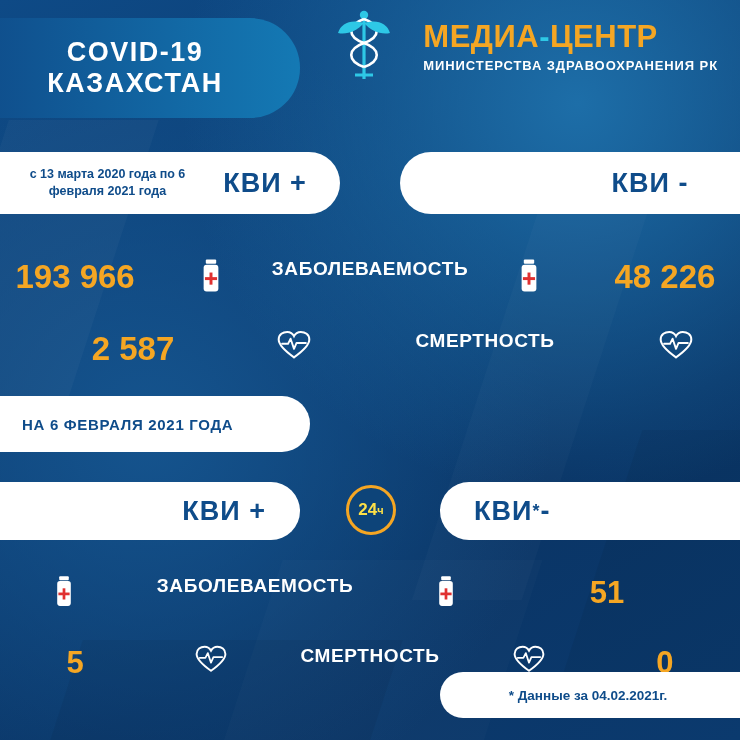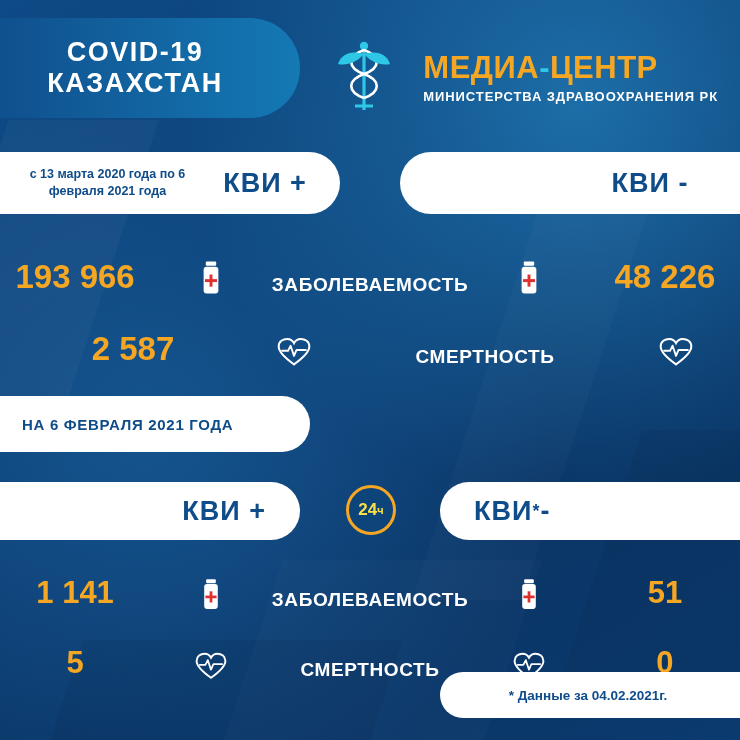--- a/index.html
+++ b/index.html
@@ -43,21 +43,21 @@
     display: flex; flex-direction: column;
     align-items: center; justify-content: center;
     color: #ffffff;
     letter-spacing: 1.5px;
   }
   .hdr-title .l1 { font-size: 27px; font-weight: bold; line-height: 1.15; }
   .hdr-title .l2 { font-size: 27px; font-weight: bold; line-height: 1.15; }
 
   .logo {
     position: absolute;
-    right: 22px; top: 40px;
+    right: 22px; top: 9px;
     display: flex; align-items: center; gap: 28px;
   }
   .logo-mark { width: 62px; height: 74px; }
   .logo-text { display: flex; flex-direction: column; }
   .logo-main {
     font-size: 31px; font-weight: bold; letter-spacing: 0.5px;
     color: #f5a623;
   }
   .logo-main .cyan { color: #2ec8e6; }
   .logo-sub {
@@ -86,21 +86,21 @@
     line-height: 1.35; text-align: center; width: 175px;
   }
   .kvi-tag {
     font-size: 27px; font-weight: bold; color: #0f4c8a;
     letter-spacing: 1px; width: 140px; text-align: center;
   }
 
   
   .stat-row {
     position: absolute; left: 0; width: 740px;
-    display: flex; align-items: flex-end; justify-content: center; gap: 40px;
+    display: flex; align-items: flex-start; justify-content: center; gap: 40px;
   }
   .num {
     font-size: 33px; font-weight: bold; color: #f5a623;
     width: 190px; text-align: center;
   }
   .num.small { font-size: 31px; }
   .icon-cell { width: 52px; display: flex; justify-content: center; align-items: center; }
   .mid-label {
     width: 250px; text-align: center;
     font-size: 19px; font-weight: bold; color: #ffffff;
@@ -250,21 +250,20 @@
       <span class="h">ч</span>
   </div>
 
   <div class="kvi2-right">
     <span>КВИ</span>
       <span class="star">*</span>
       <span>-</span>
   </div>
 
   <div class="stat-row" style="top:575px;">
-    <div class="num small">1 141</div>
     <div class="icon-cell">
       <svg viewBox="0 0 30 40" width="24" height="33">
         <rect x="9" y="1" width="12" height="5" rx="1.2" fill="#ffffff"></rect>
         <rect x="6.5" y="7" width="17" height="31" rx="3.5" fill="#ffffff"></rect>
         <rect x="13.3" y="16" width="3.4" height="14" fill="#e03131"></rect>
         <rect x="8" y="21.3" width="14" height="3.4" fill="#e03131"></rect>
       </svg>
     </div>
     <div class="mid-label">ЗАБОЛЕВАЕМОСТЬ</div>
     <div class="icon-cell">

